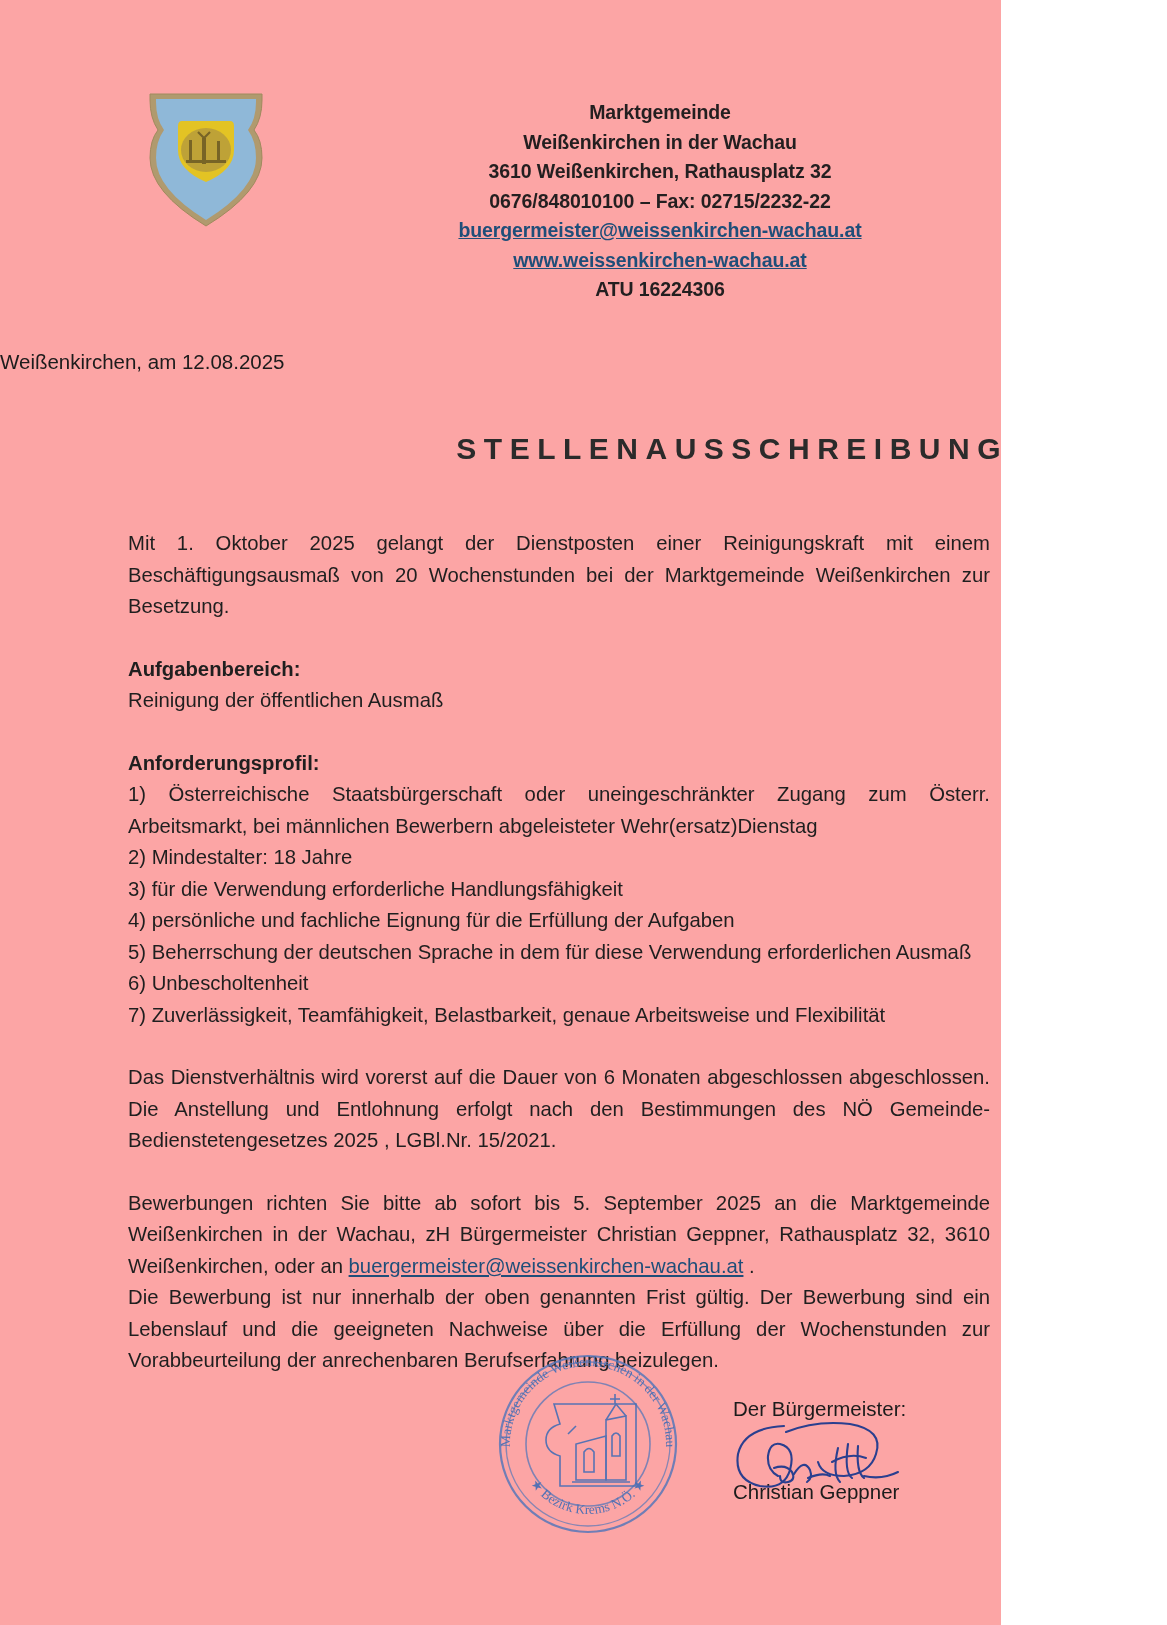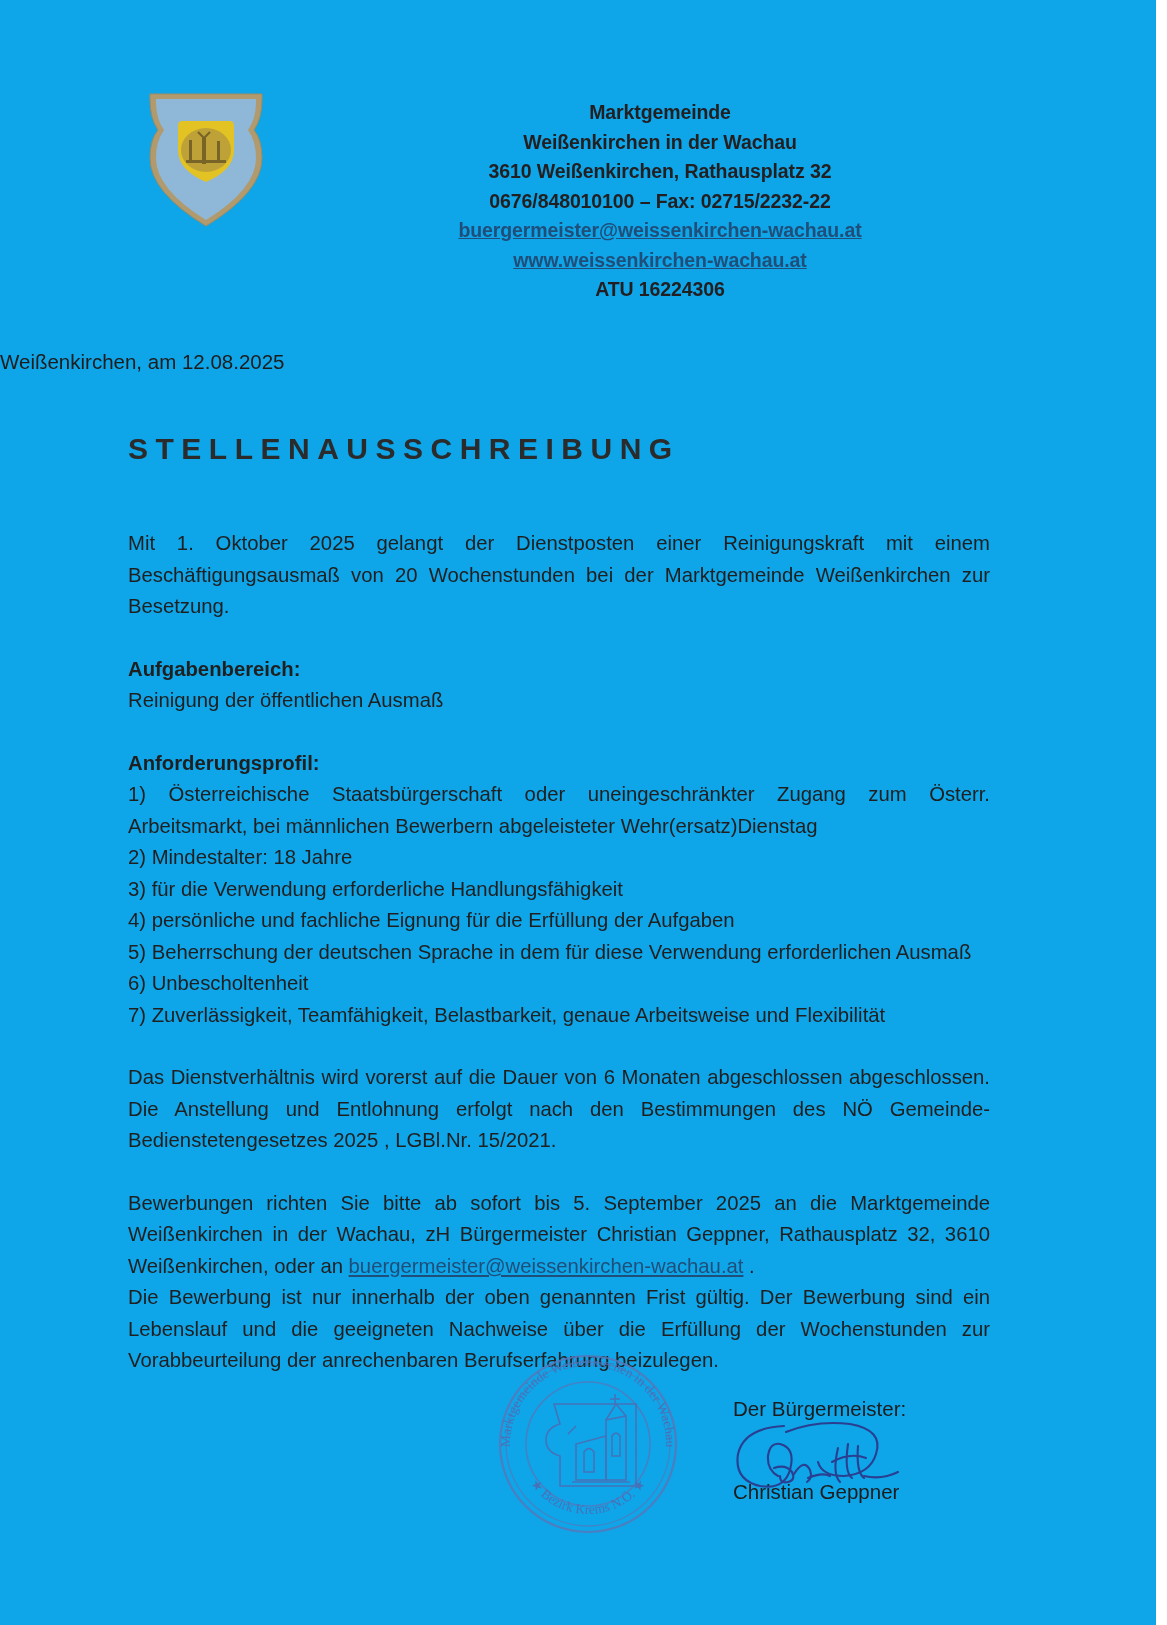--- a/index.html
+++ b/index.html
@@ -6,23 +6,23 @@
     margin: 0;
     padding: 0;
     background: #ffffff;
   }
   body {
     font-family: "Liberation Sans", sans-serif;
     color: #1c1c1c;
   }
   .page {
     position: relative;
-    width: 1156px;
+    width: 1001px;
     height: 1625px;
-    background: #0ea5e9;
+    background: #fca5a5;
     overflow: hidden;
     box-sizing: border-box;
   }
 
   
   .letterhead {
     position: absolute;
     left: 0;
     top: 88px;
     width: 1167px;
@@ -63,21 +63,21 @@
     font-size: 20.5px;
     color: #1c1c1c;
   }
 
   
   .doc-title {
     position: absolute;
     left: 128px;
     top: 432px;
     width: 880px;
-    text-align: left;
+    text-align: right;
     font-size: 30px;
     font-weight: bold;
     letter-spacing: 7.5px;
     color: #2b2b2b;
   }
 
   
   .body-area {
     position: absolute;
     left: 128px;

